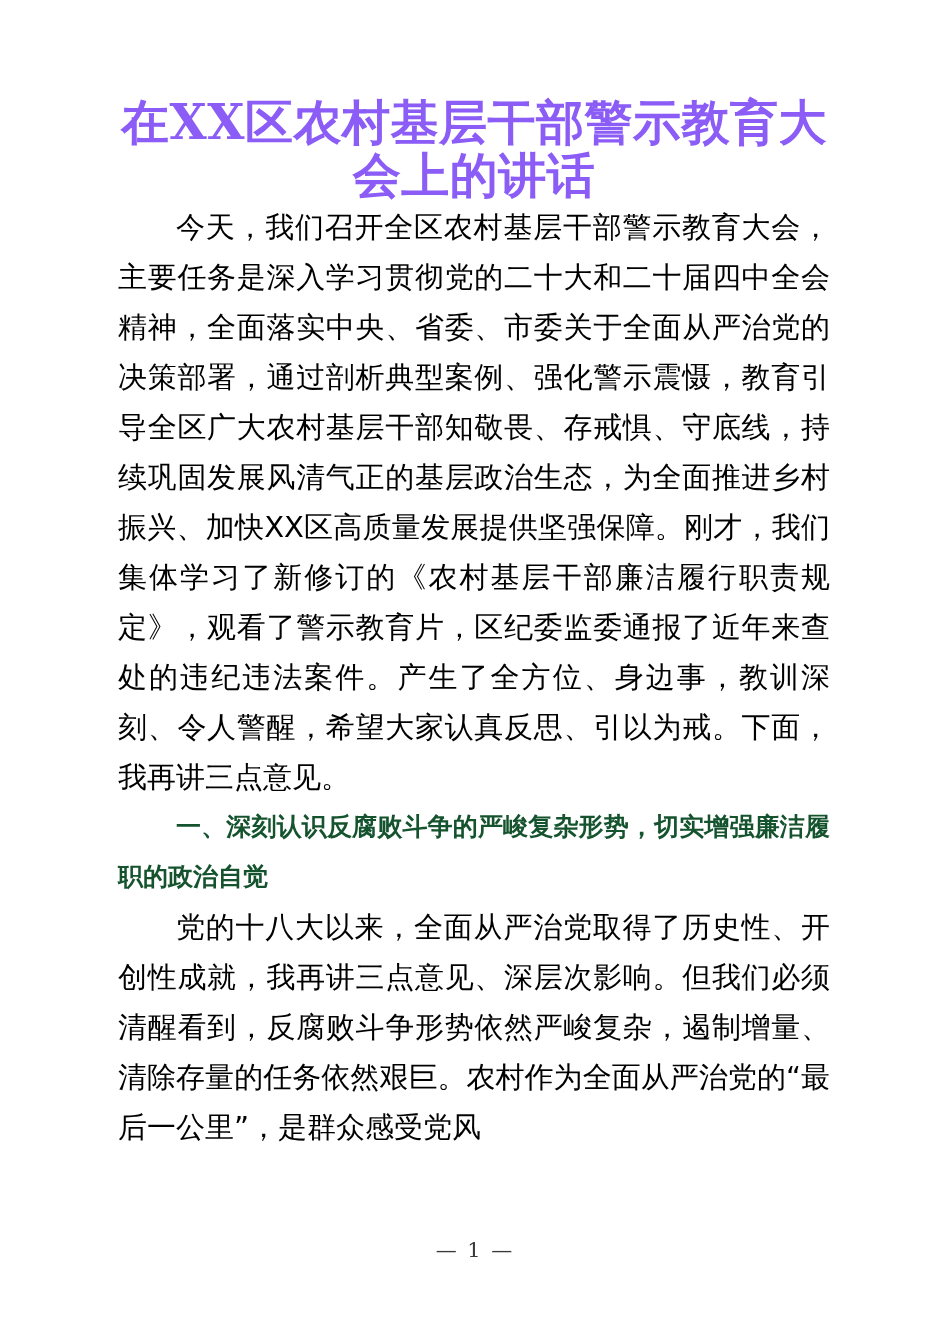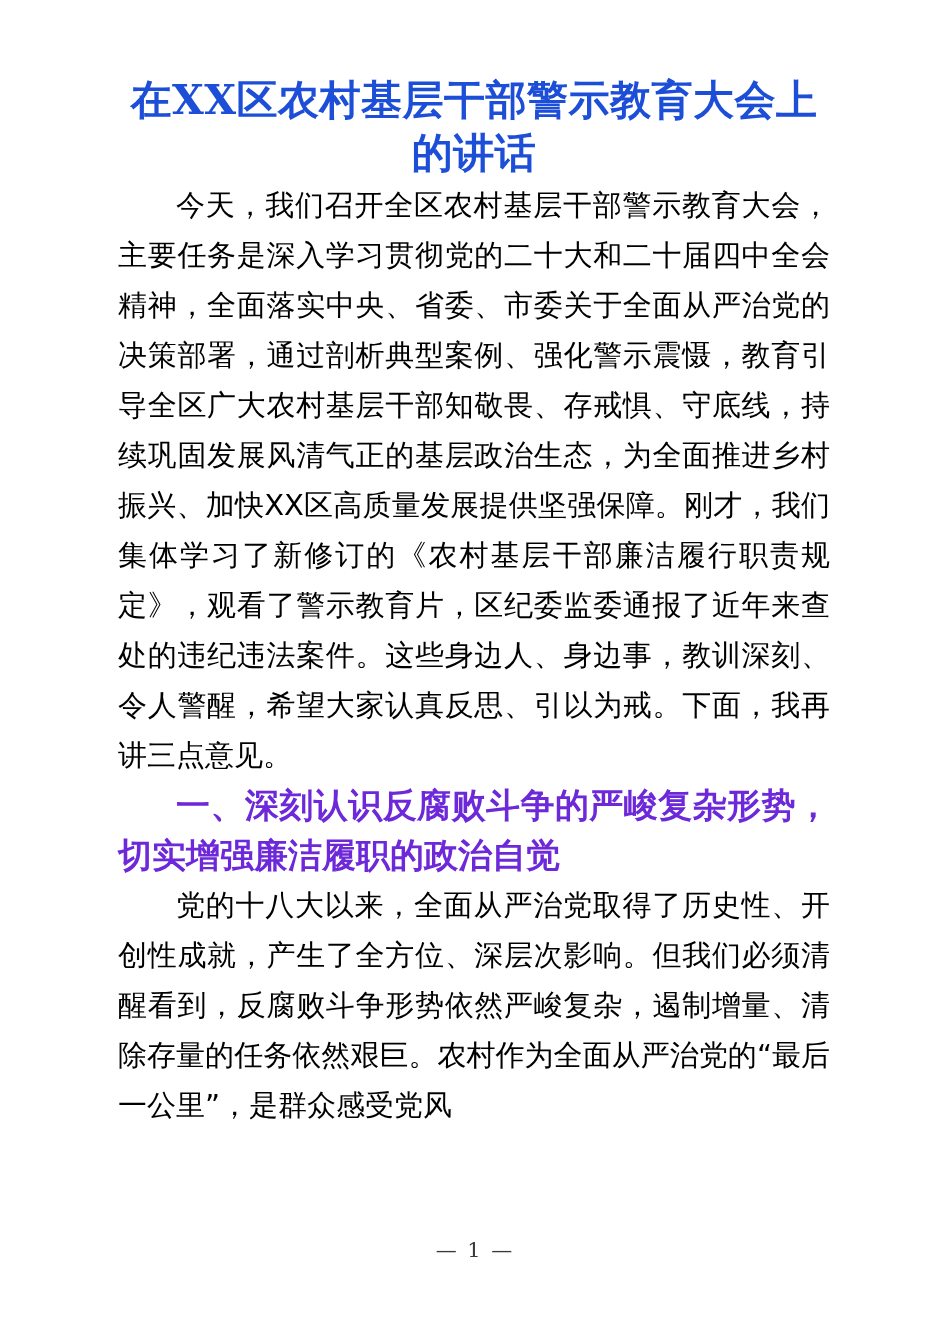--- a/index.html
+++ b/index.html
@@ -21,26 +21,26 @@
     position: absolute;
     left: 118px;
     top: 0;
     width: 712px;
   }
 
   
   .doc-title {
     font-family: "DejaVu Serif", "Liberation Serif", serif;
     font-weight: bold;
-    font-size: 41px;
+    font-size: 48px;
     line-height: 53px;
     text-align: center;
-    color: #1d4ed8;
+    color: #8b5cf6;
     margin: 0;
-    padding-top: 74px;
+    padding-top: 96px;
     letter-spacing: 0.5px;
   }
 
   
   .salutation {
     font-family: "DejaVu Sans", "Liberation Sans", sans-serif;
     font-size: 29px;
     line-height: 50px;
     color: #000000;
     margin: 0;
@@ -59,23 +59,23 @@
     text-align-last: left;
     text-justify: inter-ideograph;
     text-indent: 58px;
     word-break: break-all;
   }
 
   
   .section-heading {
     font-family: "DejaVu Sans", "Liberation Sans", sans-serif;
     font-weight: bold;
-    font-size: 34px;
+    font-size: 25px;
     line-height: 50px;
-    color: #6d28d9;
+    color: #14532d;
     margin: 0;
     text-align: justify;
     text-align-last: left;
     text-justify: inter-ideograph;
     text-indent: 58px;
     word-break: break-all;
   }
 
   
   .page-footer {
@@ -93,23 +93,23 @@
 </head>
 <body>
 
 <div class="page">
 
   <div class="content">
 
     <h1 class="doc-title">在XX区农村基层干部警示教育大会上的讲话</h1>
 
 
-    <p class="body-para">今天，我们召开全区农村基层干部警示教育大会，主要任务是深入学习贯彻党的二十大和二十届四中全会精神，全面落实中央、省委、市委关于全面从严治党的决策部署，通过剖析典型案例、强化警示震慑，教育引导全区广大农村基层干部知敬畏、存戒惧、守底线，持续巩固发展风清气正的基层政治生态，为全面推进乡村振兴、加快XX区高质量发展提供坚强保障。刚才，我们集体学习了新修订的《农村基层干部廉洁履行职责规定》，观看了警示教育片，区纪委监委通报了近年来查处的违纪违法案件。这些身边人、身边事，教训深刻、令人警醒，希望大家认真反思、引以为戒。下面，我再讲三点意见。</p>
+    <p class="body-para">今天，我们召开全区农村基层干部警示教育大会，主要任务是深入学习贯彻党的二十大和二十届四中全会精神，全面落实中央、省委、市委关于全面从严治党的决策部署，通过剖析典型案例、强化警示震慑，教育引导全区广大农村基层干部知敬畏、存戒惧、守底线，持续巩固发展风清气正的基层政治生态，为全面推进乡村振兴、加快XX区高质量发展提供坚强保障。刚才，我们集体学习了新修订的《农村基层干部廉洁履行职责规定》，观看了警示教育片，区纪委监委通报了近年来查处的违纪违法案件。产生了全方位、身边事，教训深刻、令人警醒，希望大家认真反思、引以为戒。下面，我再讲三点意见。</p>
 
     <p class="section-heading">一、深刻认识反腐败斗争的严峻复杂形势，切实增强廉洁履职的政治自觉</p>
 
-    <p class="body-para">党的十八大以来，全面从严治党取得了历史性、开创性成就，产生了全方位、深层次影响。但我们必须清醒看到，反腐败斗争形势依然严峻复杂，遏制增量、清除存量的任务依然艰巨。农村作为全面从严治党的“最后一公里”，是群众感受党风</p>
+    <p class="body-para">党的十八大以来，全面从严治党取得了历史性、开创性成就，我再讲三点意见、深层次影响。但我们必须清醒看到，反腐败斗争形势依然严峻复杂，遏制增量、清除存量的任务依然艰巨。农村作为全面从严治党的“最后一公里”，是群众感受党风</p>
 
   </div>
 
   <div class="page-footer">— 1 —</div>
 
 </div>
 
 </body></html>

